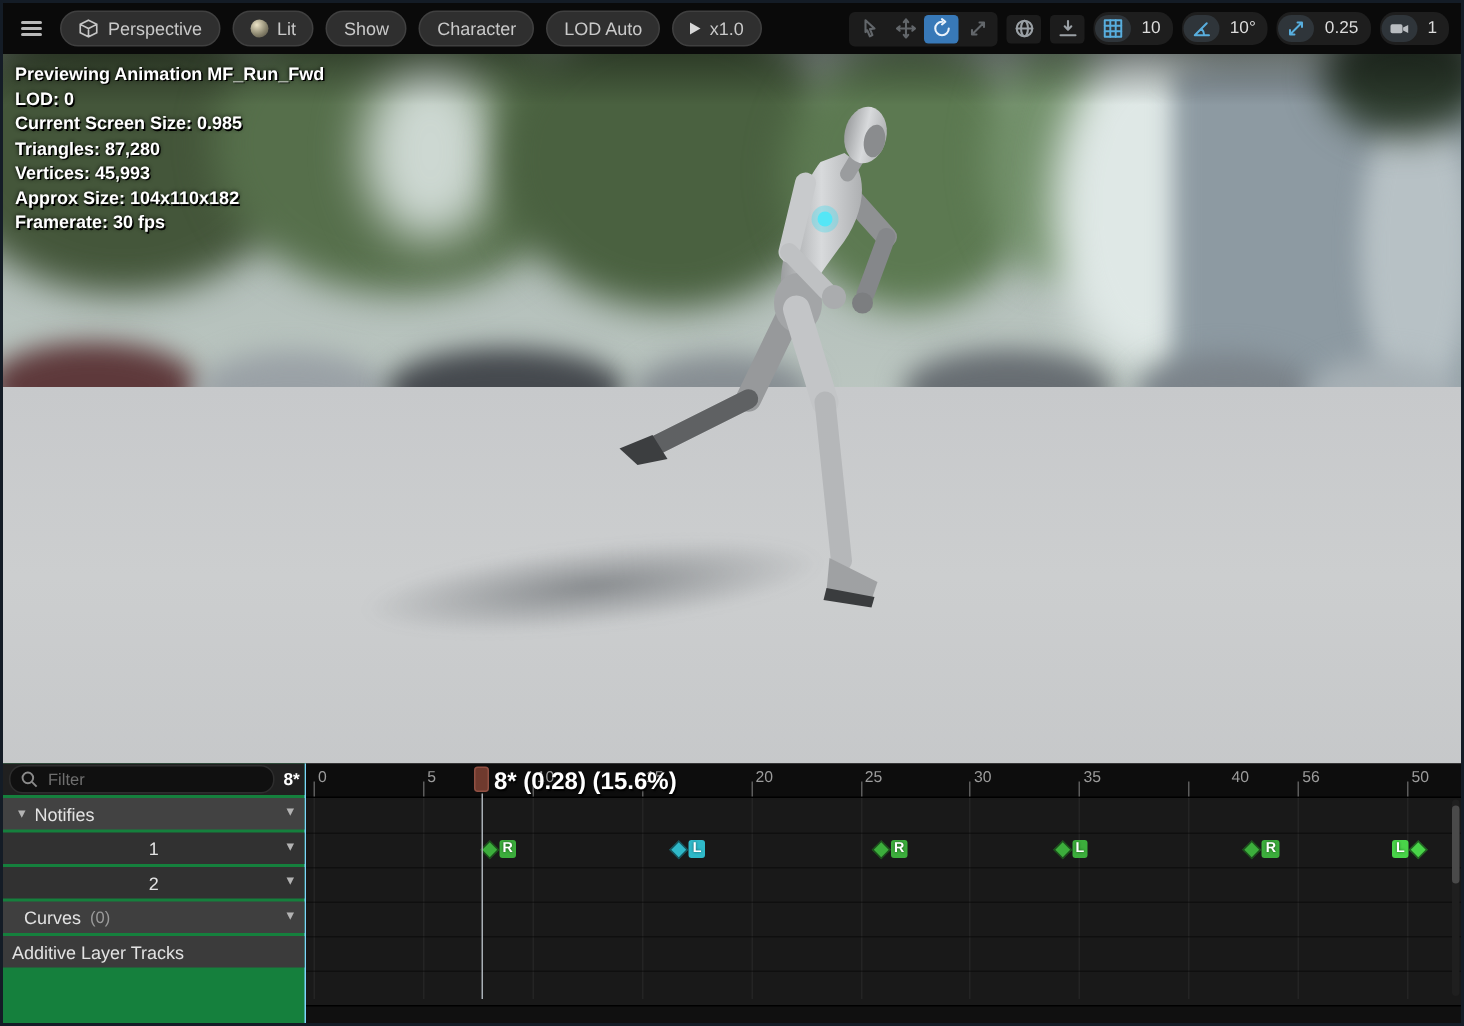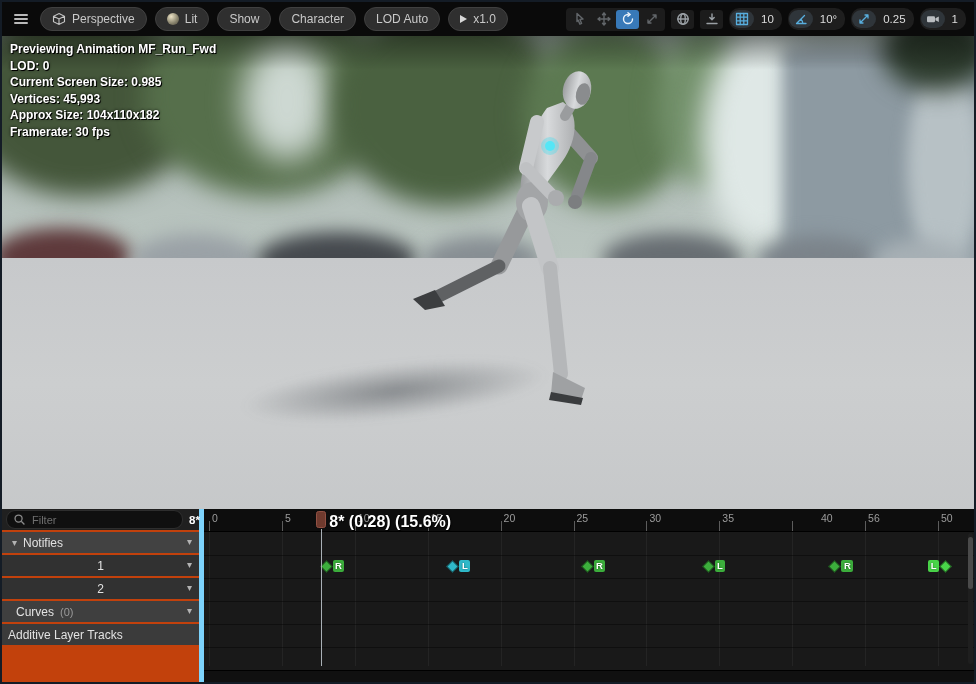--- a/index.html
+++ b/index.html
@@ -59,21 +59,21 @@
                transform:rotate(-6deg);filter:blur(4px);}
   .character{position:absolute;left:385px;top:20px;width:230px;height:355px;}
   .stats{position:absolute;left:8px;top:5px;z-index:5;}
   .stat-line{color:#fff;font-size:12px;font-weight:700;line-height:16.5px;
              text-shadow:1px 1px 0 #000,0 0 3px rgba(0,0,0,.9);}
   .axis{position:absolute;left:28px;bottom:18px;}
   .axis text{font-size:11px;font-weight:700;}
 
   
   .timeline{position:absolute;left:0;right:0;top:507px;bottom:0;display:flex;background:#161616;z-index:20;}
-  .tl-left{width:202px;background:#c2410c;border-right:5px solid #7dd3fc;box-sizing:border-box;flex:none;}
+  .tl-left{width:202px;background:#15803d;border-right:1px solid #7dd3fc;box-sizing:border-box;flex:none;}
   .filter-row{height:21px;margin-bottom:2px;display:flex;align-items:center;gap:4px;padding:0 4px;background:#202020;}
   .filter-box{flex:1;height:17px;background:#101010;border:1px solid #2e2e2e;border-radius:9px;
               display:flex;align-items:center;gap:4px;padding:0 6px;}
   .filter-box input{flex:1;min-width:0;background:transparent;border:none;outline:none;color:#bbb;font-size:11px;}
   .filter-box input::placeholder{color:#6f6f6f;}
   .frame-counter{color:#fff;font-size:11.5px;font-weight:700;padding:0 2px;cursor:pointer;}
   .spin{display:flex;flex-direction:column;gap:2px;cursor:pointer;padding-right:2px;}
   .spin i{width:0;height:0;border-left:3.5px solid transparent;border-right:3.5px solid transparent;display:block;}
   .spin .up{border-bottom:4px solid #777;}
   .spin .dn{border-top:4px solid #777;}
@@ -277,20 +277,21 @@
 
       <path d="M150,66 L139,112" stroke="#c8cacc" stroke-width="14" stroke-linecap="round"></path>
       <path d="M139,112 L164,138" stroke="#bfc1c3" stroke-width="12" stroke-linecap="round"></path>
       <circle cx="169" cy="142" r="8" fill="#aaacae"></circle>
     </svg>
 
     <div class="stats">
         <div class="stat-line">Previewing Animation MF_Run_Fwd</div>
         <div class="stat-line">LOD: 0</div>
         <div class="stat-line">Current Screen Size: 0.985</div>
+        <div class="stat-line">Triangles: 87,280</div>
         <div class="stat-line">Vertices: 45,993</div>
         <div class="stat-line">Approx Size: 104x110x182</div>
         <div class="stat-line">Framerate: 30 fps</div>
       </div>
 
     <svg class="axis" width="60" height="48" viewBox="0 0 60 48">
       <line x1="14" y1="34" x2="14" y2="10" stroke="#3d63e8" stroke-width="2"></line>
       <line x1="14" y1="34" x2="40" y2="34" stroke="#27b427" stroke-width="2"></line>
       <line x1="14" y1="34" x2="6" y2="40" stroke="#d42a2a" stroke-width="2"></line>
       <text x="9" y="9" fill="#4a6df0">Z</text>

